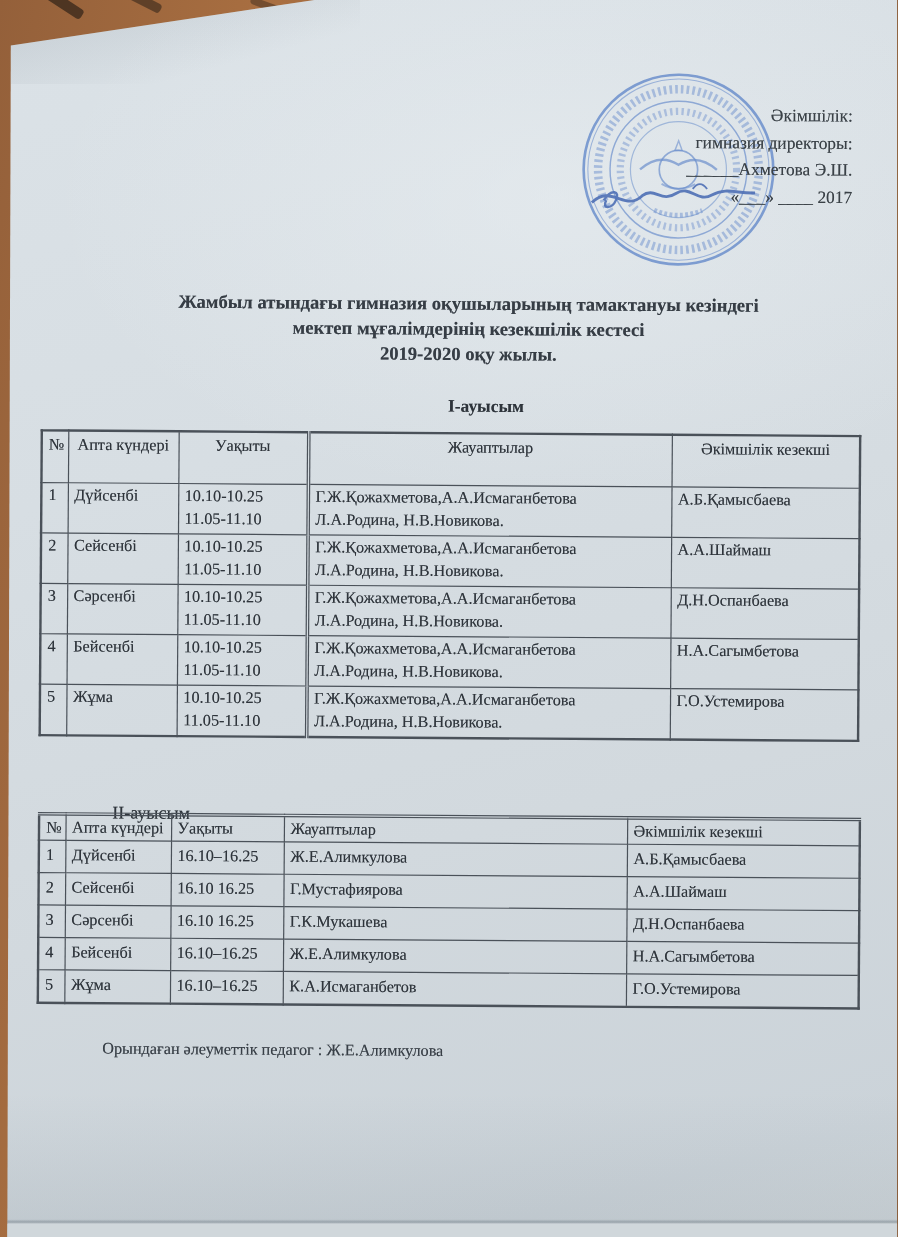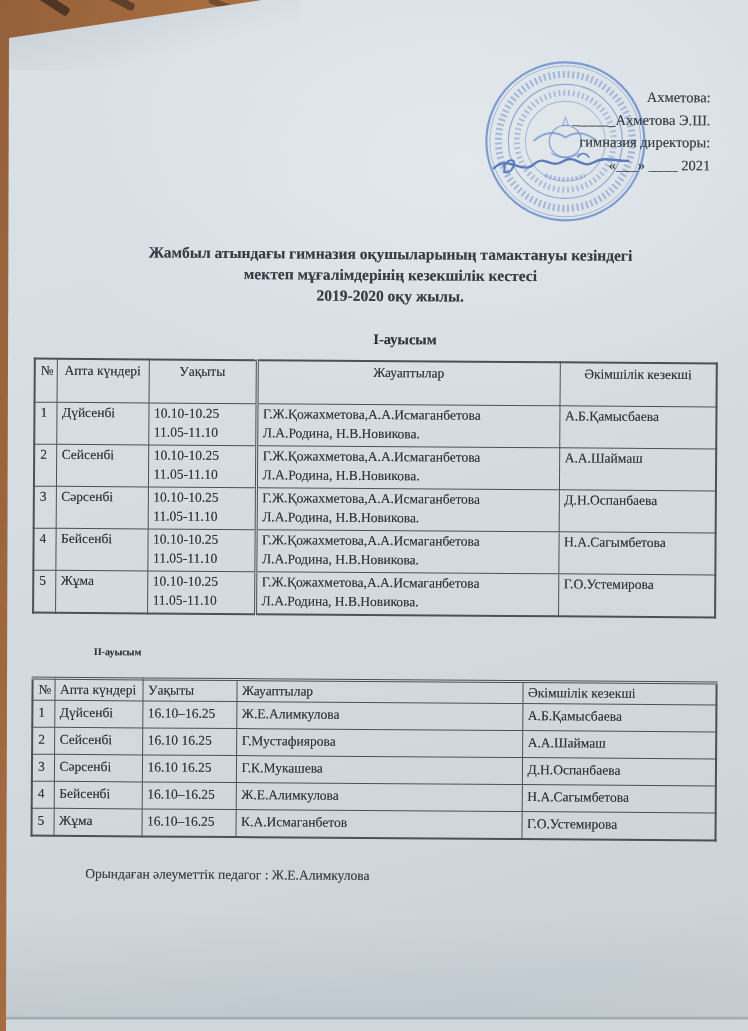--- a/index.html
+++ b/index.html
@@ -32,21 +32,21 @@
   
   .stamp{position:absolute;left:479px;top:56px;opacity:.9;}
   .approval{position:absolute;top:84px;right:40px;text-align:right;
             font-size:14.5px;line-height:22.5px;color:#3a4147;}
 
   
   .title{position:absolute;top:243px;left:50px;right:20px;text-align:center;
          font-weight:bold;font-size:15.5px;line-height:21px;color:#363d45;}
   .shift1-label{position:absolute;top:331px;left:60px;right:0;text-align:center;
          font-weight:bold;font-size:14.5px;}
-  .shift2-label{position:absolute;top:648px;left:95px;font-weight:bold;font-size:10px;}
+  .shift2-label{position:absolute;top:672px;left:95px;font-weight:normal;font-size:15px;}
 
   
   table{border-collapse:collapse;table-layout:fixed;}
   td{border:1px solid #4a5159;padding:1px 5px;font-size:13.5px;vertical-align:top;
      overflow:hidden;white-space:nowrap;}
   .tbl1{position:absolute;left:33px;top:360px;width:682px;border:2px solid #4a5159;}
   .tbl1 td{line-height:18.5px;}
   .tbl1 tr.hdr td{height:40px;text-align:center;line-height:19px;white-space:normal;}
   .tbl1 tr.body td{height:39px;}
   .dbl{border-left:3px double #4a5159;}
@@ -90,24 +90,24 @@
         </g>
 
         <g fill="none" stroke="#3f63b0" opacity=".9">
           <path d="M12,112 C28,96 40,120 54,106 C64,98 70,112 82,104 C94,96 100,112 112,105 C124,98 134,104 148,103" stroke-width="2.4"></path>
           <path d="M22,110 c6,-10 14,-8 10,0 c-3,7 -12,8 -8,0" stroke-width="2"></path>
           <path d="M96,100 q6,-8 12,0" stroke-width="1.6"></path>
         </g>
       </svg>
 
       <div class="approval">
-        <div>Ахметова:</div>
+        <div>Әкімшілік:</div>
+        <div>гимназия директоры:</div>
         <div>______Ахметова Э.Ш.</div>
-        <div>гимназия директоры:</div>
-        <div>«___» ____ 2021</div>
+        <div>«___» ____ 2017</div>
       </div>
 
       <div class="title">
         <div>Жамбыл атындағы гимназия оқушыларының тамактануы кезіндегі</div>
         <div>мектеп  мұғалімдерінің кезекшілік кестесі</div>
         <div>2019-2020 оқу жылы.</div>
       </div>
 
       <div class="shift1-label">І-ауысым</div>
 

